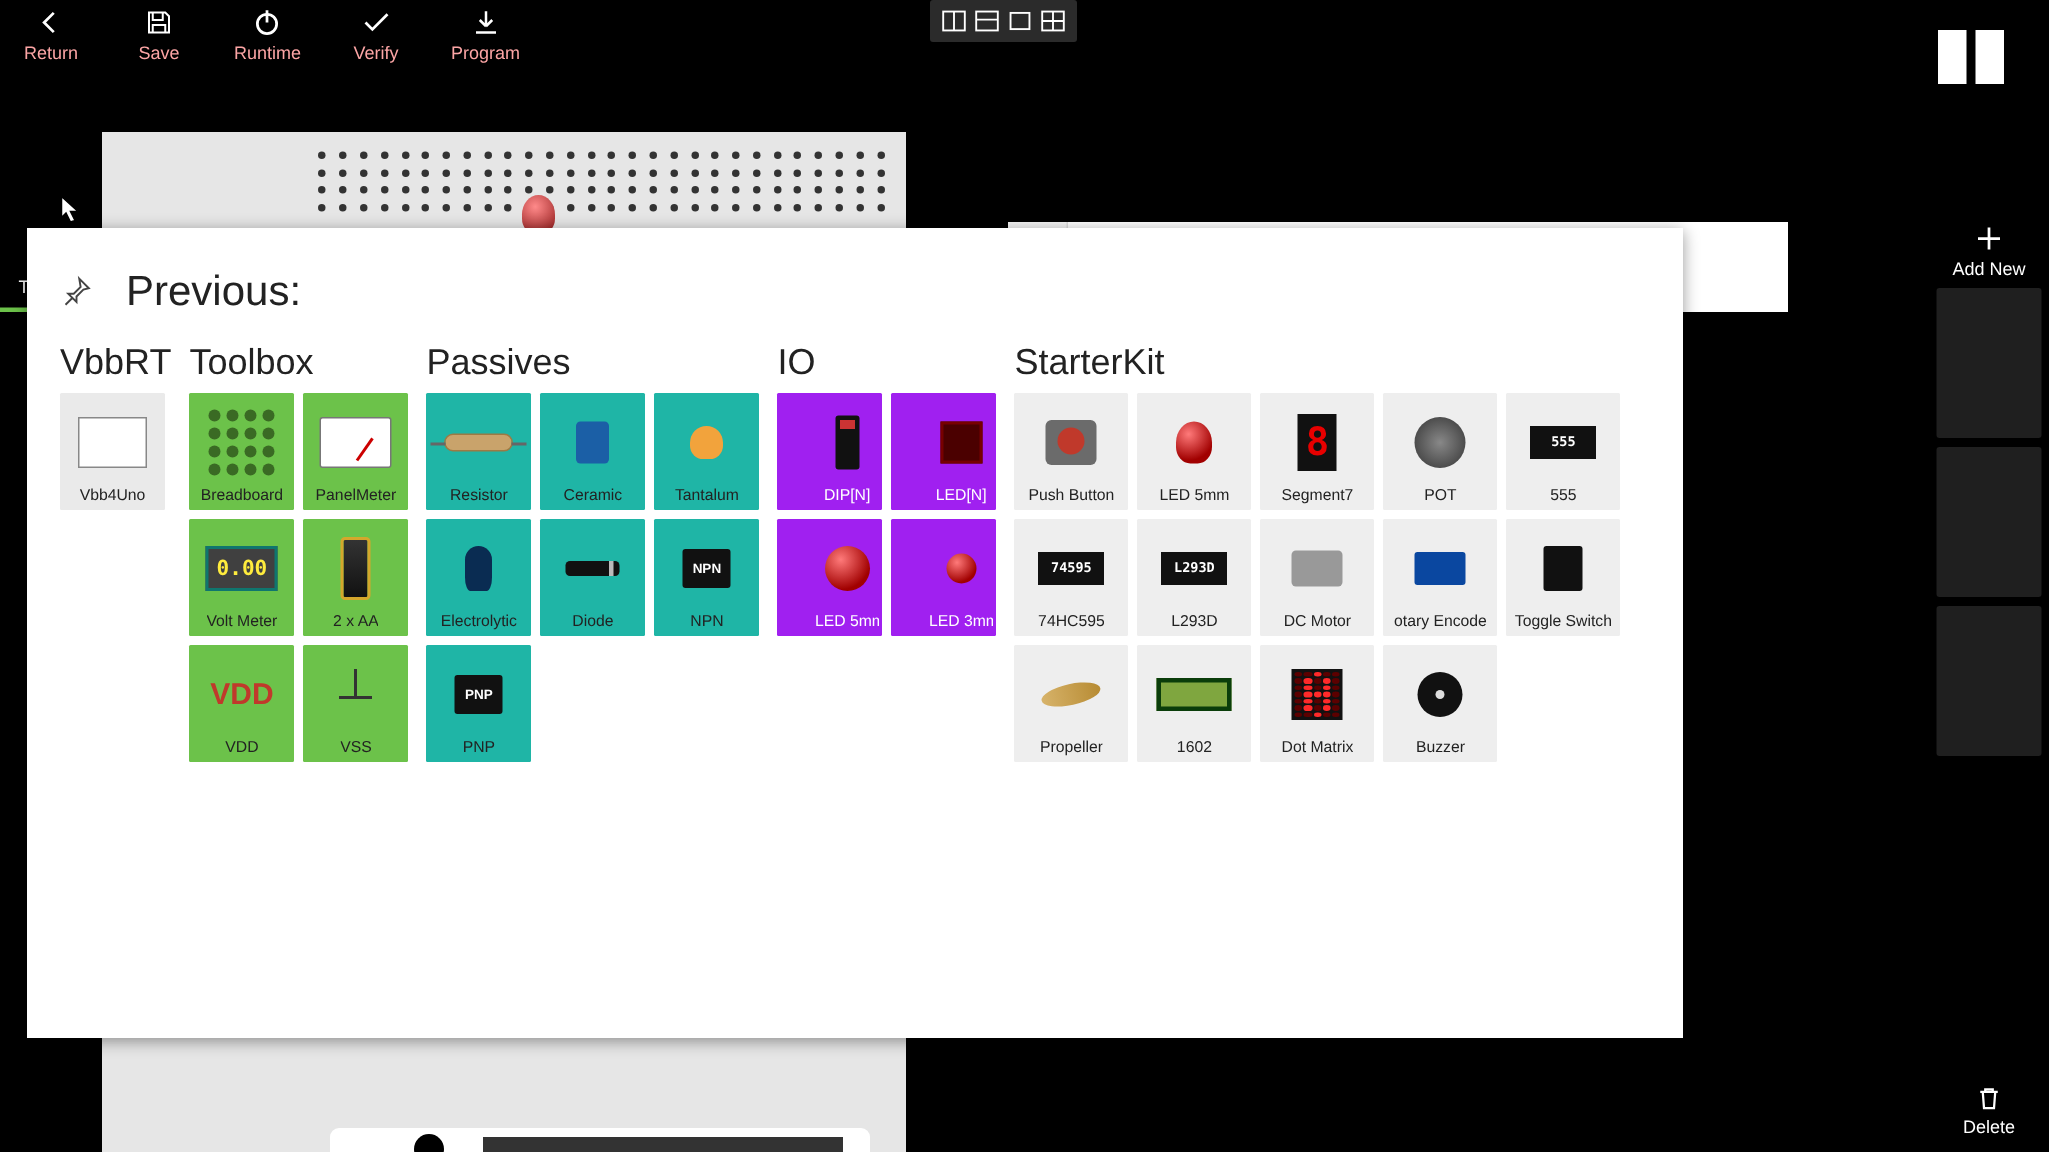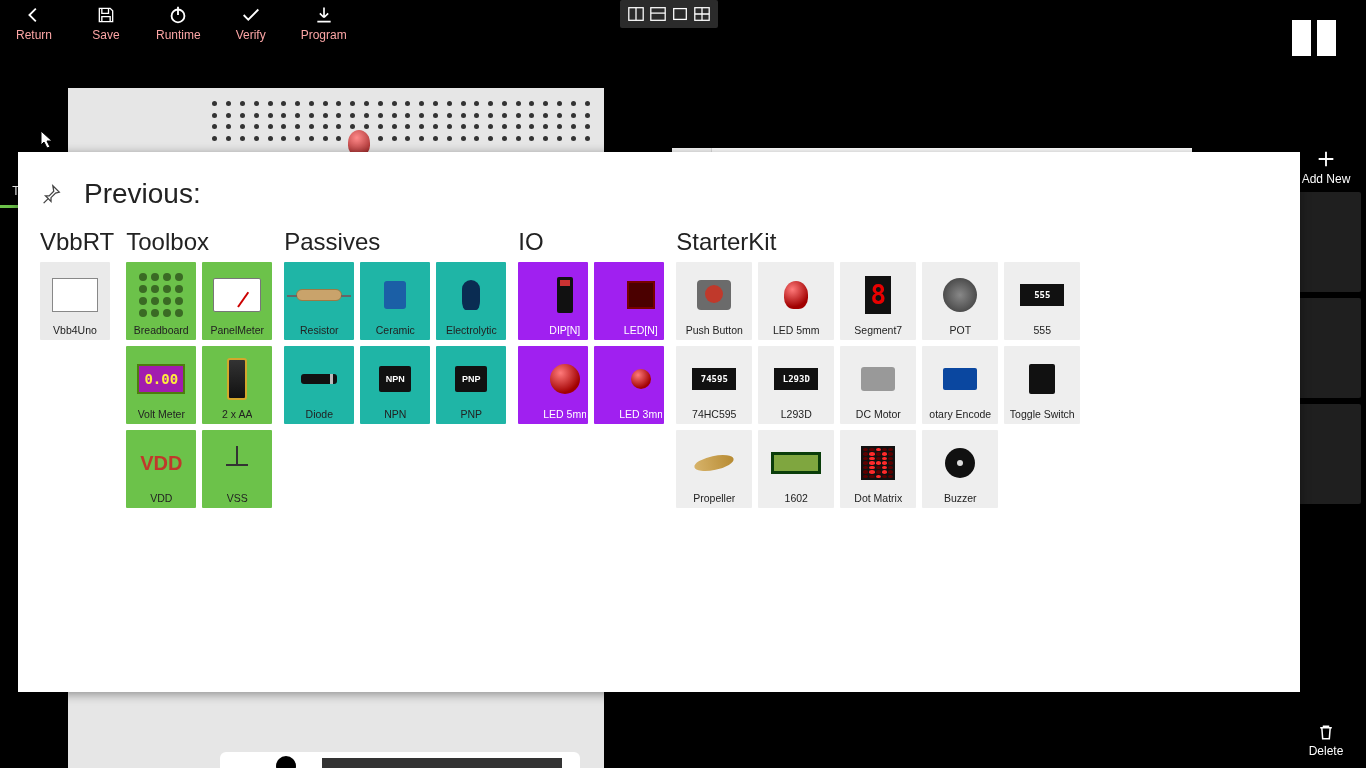--- a/index.html
+++ b/index.html
@@ -31,21 +31,21 @@
 .led-red{position:absolute;left:280px;top:42px;width:22px;height:26px;background:radial-gradient(circle at 40% 30%,#ff8a8a,#8b1313);border-radius:50% 50% 40% 40%;}
 .bb-chip { position:absolute; left:220px; top:692px; width:360px; height:32px; background:#fff; border-radius:6px;}
 .bb-chip .dot{position:absolute;left:56px;top:4px;width:20px;height:20px;background:#000;border-radius:50%;}
 .bb-chip .pins{position:absolute;left:102px;top:6px;width:240px;height:20px;background:#333;}
 .right-rail { position:absolute; right:0; top:88px; width:80px; bottom:0; display:flex; flex-direction:column; align-items:center; }
 .rail-btn { display:flex; flex-direction:column; align-items:center; gap:2px; cursor:pointer;}
 .rail-btn .label{font-size:12px;}
 .rail-dark{background:#1f1f1f;width:70px;height:100px;margin-top:6px;border-radius:2px;}
 .rail-spacer{flex:1;}
 
-.overlay { position:absolute; left:18px; top:152px; width:1282px; height:540px; background:#fff; color:#000; box-shadow:0 2px 10px rgba(0,0,0,.4); padding:26px 22px 10px; overflow:hidden;}
+.overlay { position:absolute; left:18px; top:152px; width:1104px; height:540px; background:#fff; color:#000; box-shadow:0 2px 10px rgba(0,0,0,.4); padding:26px 22px 10px; overflow:hidden;}
 .prev-row{display:flex;align-items:center;gap:22px;margin-bottom:18px;}
 .pin-icon{width:22px;height:22px;}
 .prev-label{font-size:28px;color:#222;}
 .cats{display:flex;gap:12px;align-items:flex-start;}
 .cat{display:flex;flex-direction:column;}
 .cat-title{font-size:24px;color:#222;margin-bottom:6px;}
 .tilegrid{display:grid;grid-auto-rows:78px;gap:6px;}
 
 .g1{grid-template-columns:repeat(1,70px);}
 .g2{grid-template-columns:repeat(2,70px);}
@@ -58,21 +58,21 @@
 .bg-green{background:#6cc24a;}
 .bg-teal{background:#1fb5a6;}
 .bg-purple{background:#a020f0;padding-left:25px;}
 .bg-light{background:#eeeeee;}
 
 .th-board{width:46px;height:34px;background:#fff;border:1px solid #888;position:relative;}
 .th-grid{width:44px;height:44px;display:grid;grid-template-columns:repeat(4,1fr);grid-template-rows:repeat(4,1fr);gap:4px;}
 .th-grid span{background:#3a6a24;border-radius:50%;}
 .th-meter{width:48px;height:34px;background:#fff;border:1px solid #777;border-radius:2px;position:relative;}
 .th-meter::after{content:"";position:absolute;left:50%;bottom:4px;width:2px;height:18px;background:#c00;transform-origin:bottom;transform:rotate(35deg);}
-.th-volt{width:48px;height:30px;background:#a21caf;color:#ffec3d;font:700 14px monospace;display:flex;align-items:center;justify-content:center;border:2px solid #4d7c0f;}
+.th-volt{width:48px;height:30px;background:#404040;color:#ffec3d;font:700 14px monospace;display:flex;align-items:center;justify-content:center;border:2px solid #0f766e;}
 .th-batt{width:20px;height:42px;background:linear-gradient(#333,#111);border:2px solid #d4a72c;border-radius:3px;}
 .th-vdd{font:700 20px sans-serif;color:#c0392b;}
 .th-vss{width:34px;height:34px;position:relative;}
 .th-vss::before{content:"";position:absolute;left:16px;top:0;width:2px;height:18px;background:#333;}
 .th-vss::after{content:"";position:absolute;left:6px;top:18px;width:22px;height:2px;background:#333;box-shadow:4px 5px 0 -1px #333,8px 10px 0 -3px #333;}
 .th-res{width:46px;height:12px;background:linear-gradient(90deg,#c9a36b,#c9a36b);border-radius:6px;position:relative;border:1px solid #9c7a44;}
 .th-res::before,.th-res::after{content:"";position:absolute;top:5px;width:10px;height:2px;background:#666;}
 .th-res::before{left:-10px;}.th-res::after{right:-10px;}
 .th-cap{width:22px;height:28px;background:#1b5fa6;border-radius:3px;}
 .th-tcap{width:22px;height:22px;background:#f2a33c;border-radius:50% 50% 40% 40%;}
@@ -458,20 +458,26 @@
             <div class="tlabel">Resistor</div>
           </div>
         <div class="tile bg-teal">
             <div class="thumb">
               <div class="th-cap"></div>
             </div>
             <div class="tlabel">Ceramic</div>
           </div>
         <div class="tile bg-teal">
             <div class="thumb">
+              <div class="th-tcap"></div>
+            </div>
+            <div class="tlabel">Tantalum</div>
+          </div>
+        <div class="tile bg-teal">
+            <div class="thumb">
               <div class="th-ecap"></div>
             </div>
             <div class="tlabel">Electrolytic</div>
           </div>
         <div class="tile bg-teal">
             <div class="thumb">
               <div class="th-diode"></div>
             </div>
             <div class="tlabel">Diode</div>
           </div>

